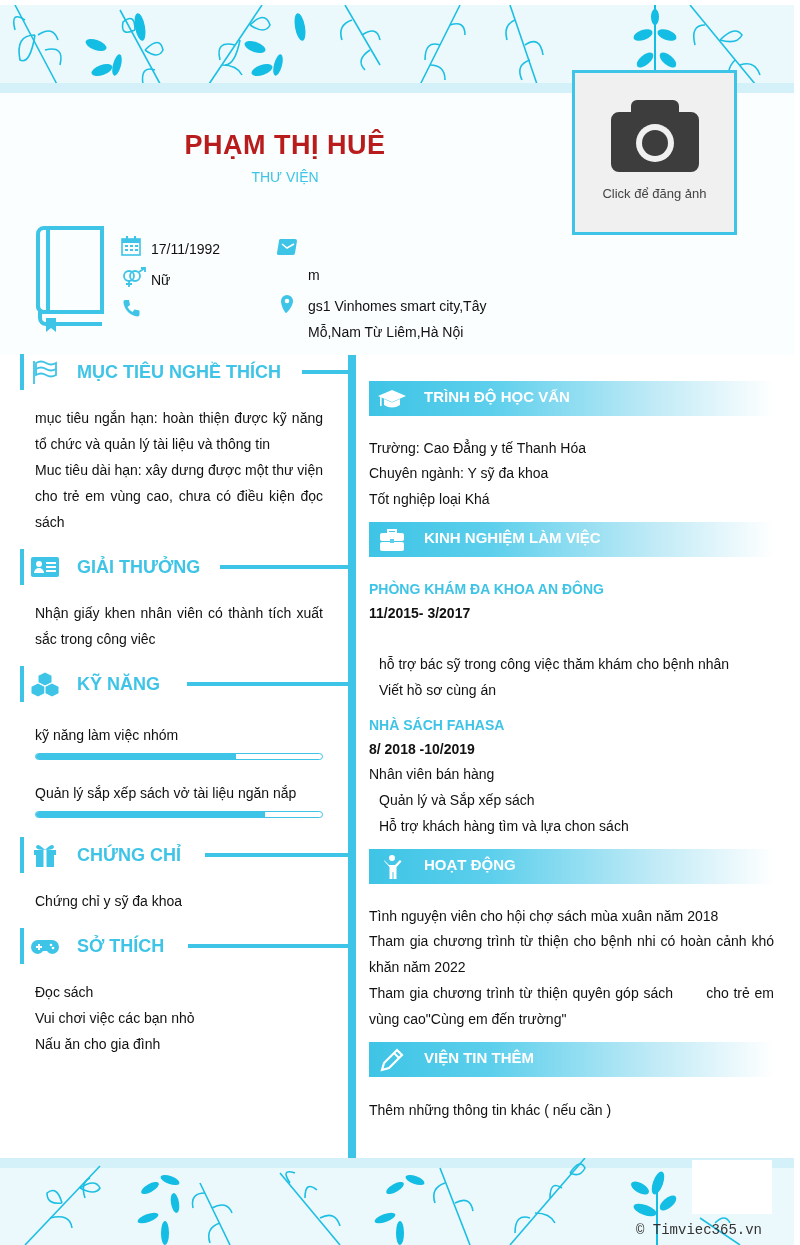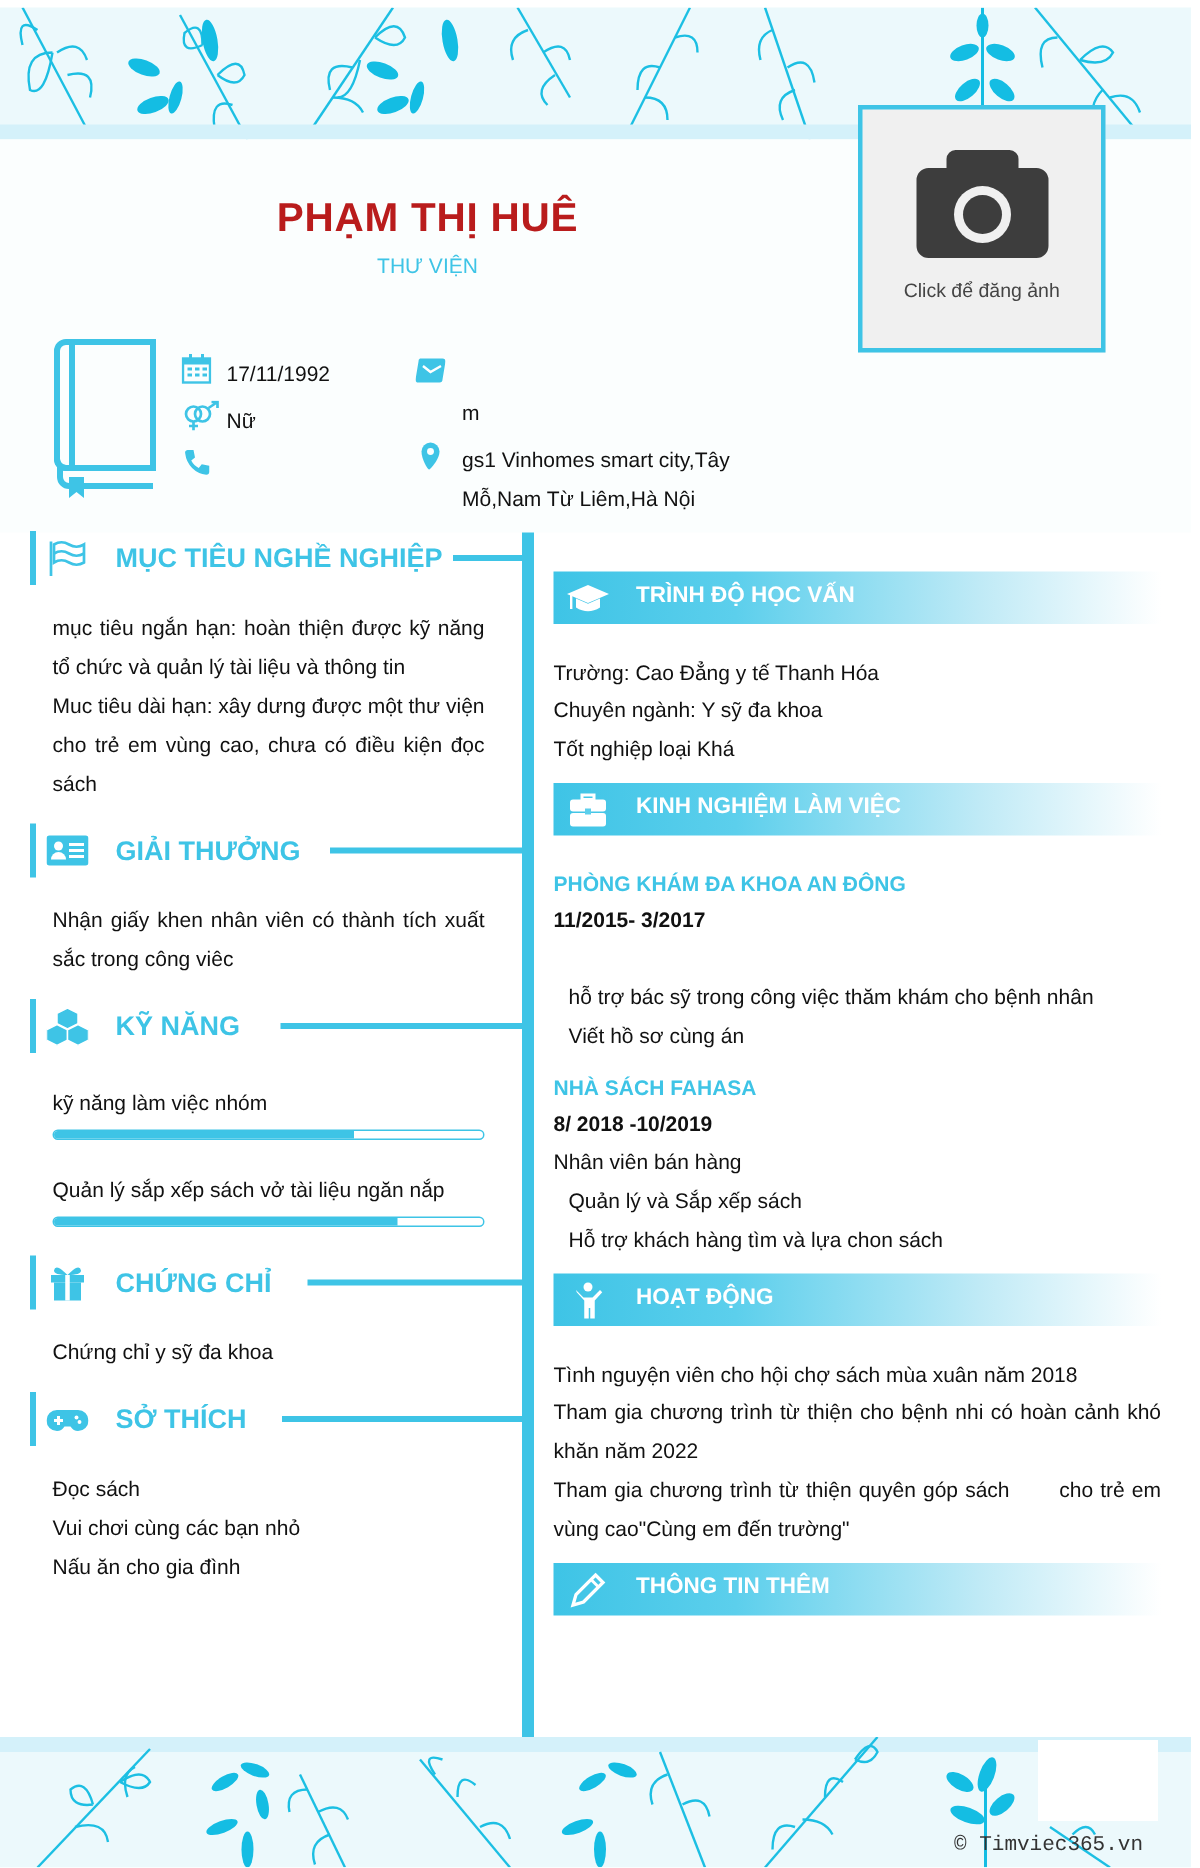--- a/index.html
+++ b/index.html
@@ -190,21 +190,21 @@
 
   <div class="lsec-head" style="top:354px;width:330px">
     <div class="bar"></div>
     <svg class="ico" viewBox="0 0 28 26">
       <g fill="none" stroke="#3ec4e6" stroke-width="1.8">
           <path d="M3 2 v23"></path>
           <path d="M5 4 q5 -3 10 0 q5 3 10 0 v12 q-5 3 -10 0 q-5 -3 -10 0 z"></path>
           <path d="M5 10 q5 -3 10 0 q5 3 10 0"></path>
         </g>
     </svg>
-    <div class="lbl">MỤC TIÊU NGHỀ NGHIỆP</div>
+    <div class="lbl">MỤC TIÊU NGHỀ THÍCH</div>
     <div class="line" style="left:282px;width:48px"></div>
   </div>
   <div class="ltext" style="top:405px">mục tiêu ngắn hạn: hoàn thiện được kỹ năng tổ chức và quản lý tài liệu và thông tin</div>
   <div class="ltext" style="top:457px">Muc tiêu dài hạn: xây dưng được một thư viện cho trẻ em vùng cao, chưa có điều kiện đọc sách</div>
 
   <div class="lsec-head" style="top:549px;width:330px">
     <div class="bar"></div>
     <svg class="ico" viewBox="0 0 28 26">
       <rect x="0" y="3" width="28" height="20" rx="2" fill="#3ec4e6"></rect>
       <circle cx="8" cy="10" r="3" fill="#fff"></circle>
@@ -261,21 +261,21 @@
       <path d="M7 7 h14 a7 7 0 0 1 0 14 q-3 0 -5 -3 h-4 q-2 3 -5 3 a7 7 0 0 1 0 -14 z" fill="#3ec4e6"></path>
       <rect x="5" y="13" width="6" height="2" fill="#fff"></rect>
         <rect x="7" y="11" width="2" height="6" fill="#fff"></rect>
       <circle cx="20" cy="12" r="1.3" fill="#fff"></circle>
         <circle cx="22" cy="15" r="1.3" fill="#fff"></circle>
     </svg>
     <div class="lbl">SỞ THÍCH</div>
     <div class="line" style="left:168px;width:162px"></div>
   </div>
   <div class="ltext" style="top:979px">Đọc sách</div>
-  <div class="ltext" style="top:1005px">Vui chơi cùng các bạn nhỏ</div>
+  <div class="ltext" style="top:1005px">Vui chơi việc các bạn nhỏ</div>
   <div class="ltext" style="top:1031px">Nấu ăn cho gia đình</div>
 
   <div class="rsec-head" style="top:381px">
     <svg class="ico" viewBox="0 0 30 26">
       <path d="M15 4 l14 6 l-14 6 l-14 -6 z" fill="#fff"></path>
       <path d="M7 13 v6 q8 5 16 0 v-6 l-8 3.5 z" fill="#fff"></path>
       <rect x="3" y="10" width="1.6" height="10" fill="#fff"></rect>
     </svg>
     <div class="lbl">TRÌNH ĐỘ HỌC VẤN</div>
   </div>
@@ -313,22 +313,23 @@
   </div>
   <div class="rtext" style="top:903px">Tình nguyện viên cho hội chợ sách mùa xuân năm 2018</div>
   <div class="rtext" style="top:928px">Tham gia chương trình từ thiện cho bệnh nhi có hoàn cảnh khó khăn năm 2022</div>
   <div class="rtext" style="top:980px;white-space:pre-wrap">Tham gia chương trình từ thiện quyên góp sách       cho trẻ em vùng cao"Cùng em đến trường"</div>
 
   <div class="rsec-head" style="top:1042px">
     <svg class="ico" viewBox="0 0 30 26">
       <path d="M20 3 l5 5 l-13 13 l-7 2 l2 -7 z" fill="none" stroke="#fff" stroke-width="2.2"></path>
       <path d="M17 6 l5 5" stroke="#fff" stroke-width="2"></path>
     </svg>
-    <div class="lbl">THÔNG TIN THÊM</div>
-  </div>
+    <div class="lbl">VIỆN TIN THÊM</div>
+  </div>
+  <div class="rline" style="top:1097px">Thêm những thông tin khác ( nếu cần )</div>
 
   <div class="banner banner-bottom">
     <div class="strip"></div>
     <svg width="794" height="87" viewBox="0 0 794 87">
       <g fill="none" stroke="#1cbfe3" stroke-width="1.6">
         <path d="M100 8 L25 87"></path>
           <path d="M80 30 q15 -10 20 0 q-5 8 -20 0"></path>
           <path d="M62 45 q-5 -18 -15 -10 q0 12 15 10"></path>
           <path d="M50 60 q20 -5 22 10"></path>
           <path d="M90 20 q-10 5 -5 20"></path>

